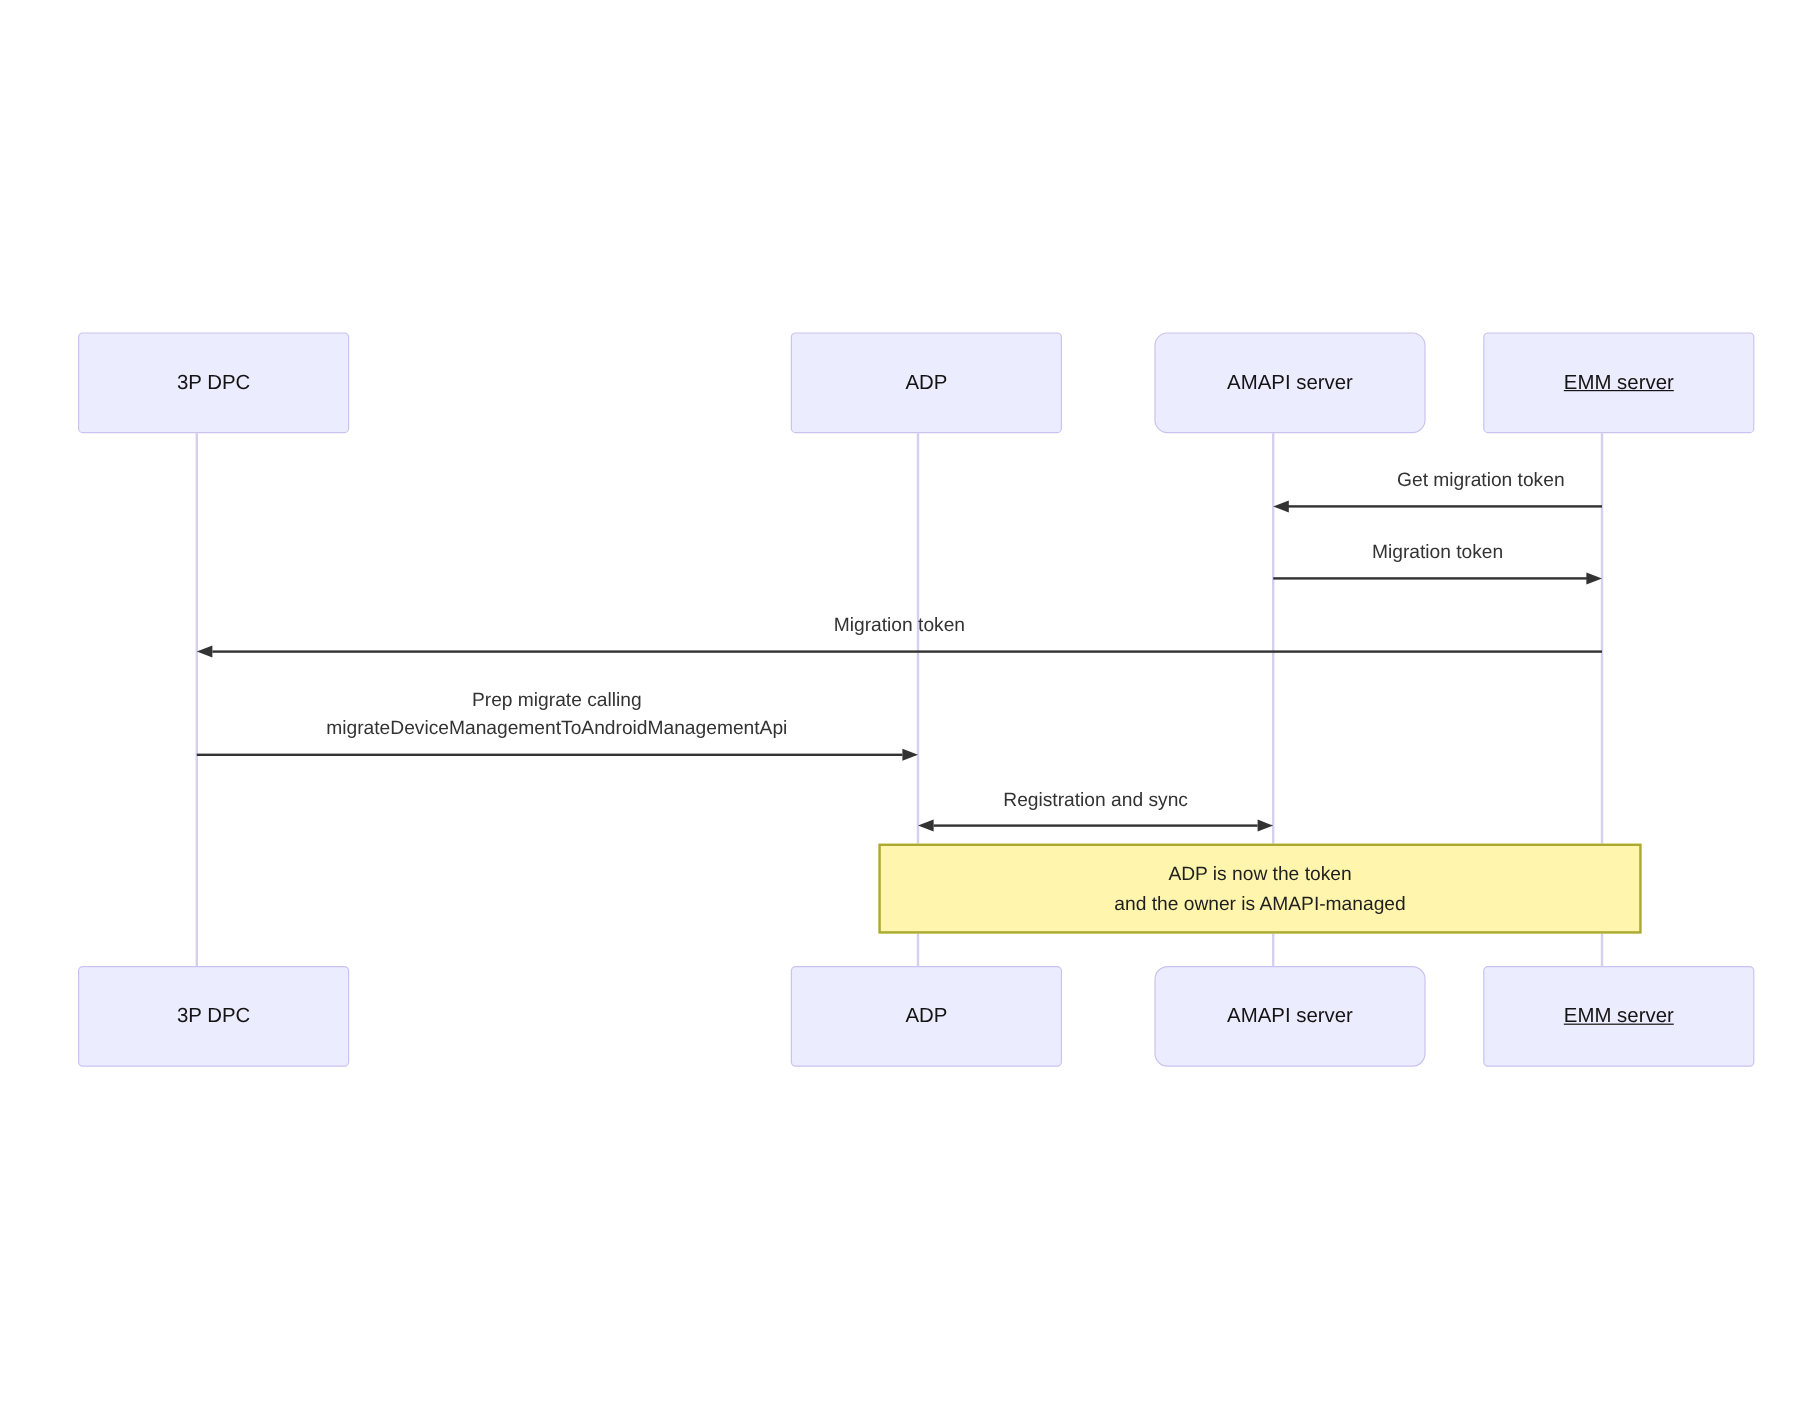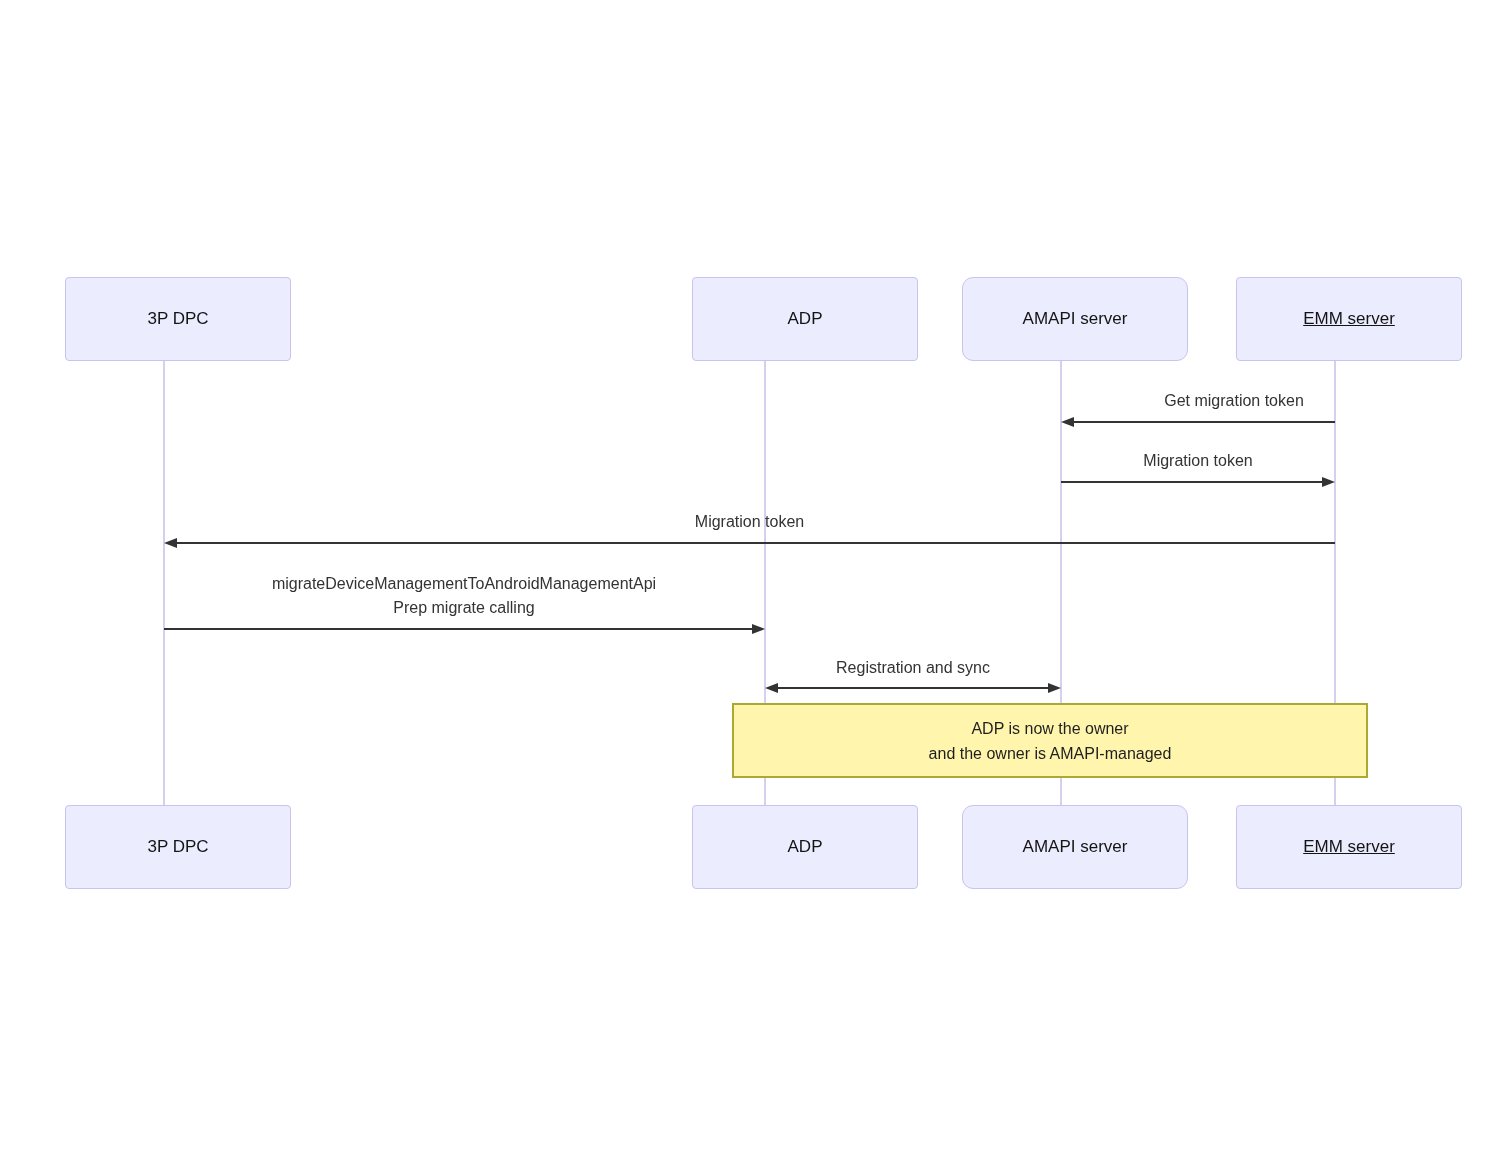--- a/index.html
+++ b/index.html
@@ -33,21 +33,21 @@
     display: flex;
     align-items: center;
     justify-content: center;
     font-size: 17px;
     color: #141414;
     z-index: 3;
   }
   .row-top .actor-box { top: 277px; }
   .row-bottom .actor-box { top: 805px; }
   .ax-0 { left: 65px; }
-  .ax-1 { left: 692px; align-items: center; }
+  .ax-1 { left: 659px; align-items: center; }
   .ax-2 { left: 962px; border-radius: 11px; }
   .ax-3 { left: 1236px; text-decoration: underline; }
   .msg-label {
     position: absolute;
     text-align: center;
     font-size: 16px;
     line-height: 22px;
     color: #333333;
     z-index: 2;
   }
@@ -126,36 +126,36 @@
   </div>
 
   <div>
     <div class="msg-label" style="left:164px; top:511px; width:1171px;">Migration token</div>
     <div class="msg-line" style="left:177px; top:542px; width:1158px;"></div>
     <div class="arrowhead left" style="left:164px; top:538px;"></div>
   </div>
 
   <div>
     <div class="msg-label two-line" style="left:64px; top:572px; width:800px;">
+      <div>Prep migrate calling</div>
       <div>migrateDeviceManagementToAndroidManagementApi</div>
-      <div>Prep migrate calling</div>
     </div>
     <div class="msg-line" style="left:164px; top:628px; width:588px;"></div>
     <div class="arrowhead right" style="left:752px; top:624px;"></div>
   </div>
 
   <div>
     <div class="msg-label" style="left:765px; top:657px; width:296px;">Registration and sync</div>
     <div class="msg-line" style="left:778px; top:687px; width:270px;"></div>
     <div class="arrowhead left" style="left:765px; top:683px;"></div>
     <div class="arrowhead right" style="left:1048px; top:683px;"></div>
   </div>
 
   <div class="note-box">
-    <div>ADP is now the owner</div>
+    <div>ADP is now the token</div>
     <div>and the owner is AMAPI-managed</div>
   </div>
 
   <div class="row-bottom">
     <div class="actor-box ax-0">
       <span>3P DPC</span>
     </div>
     <div class="actor-box ax-1">
       <span>ADP</span>
     </div>

